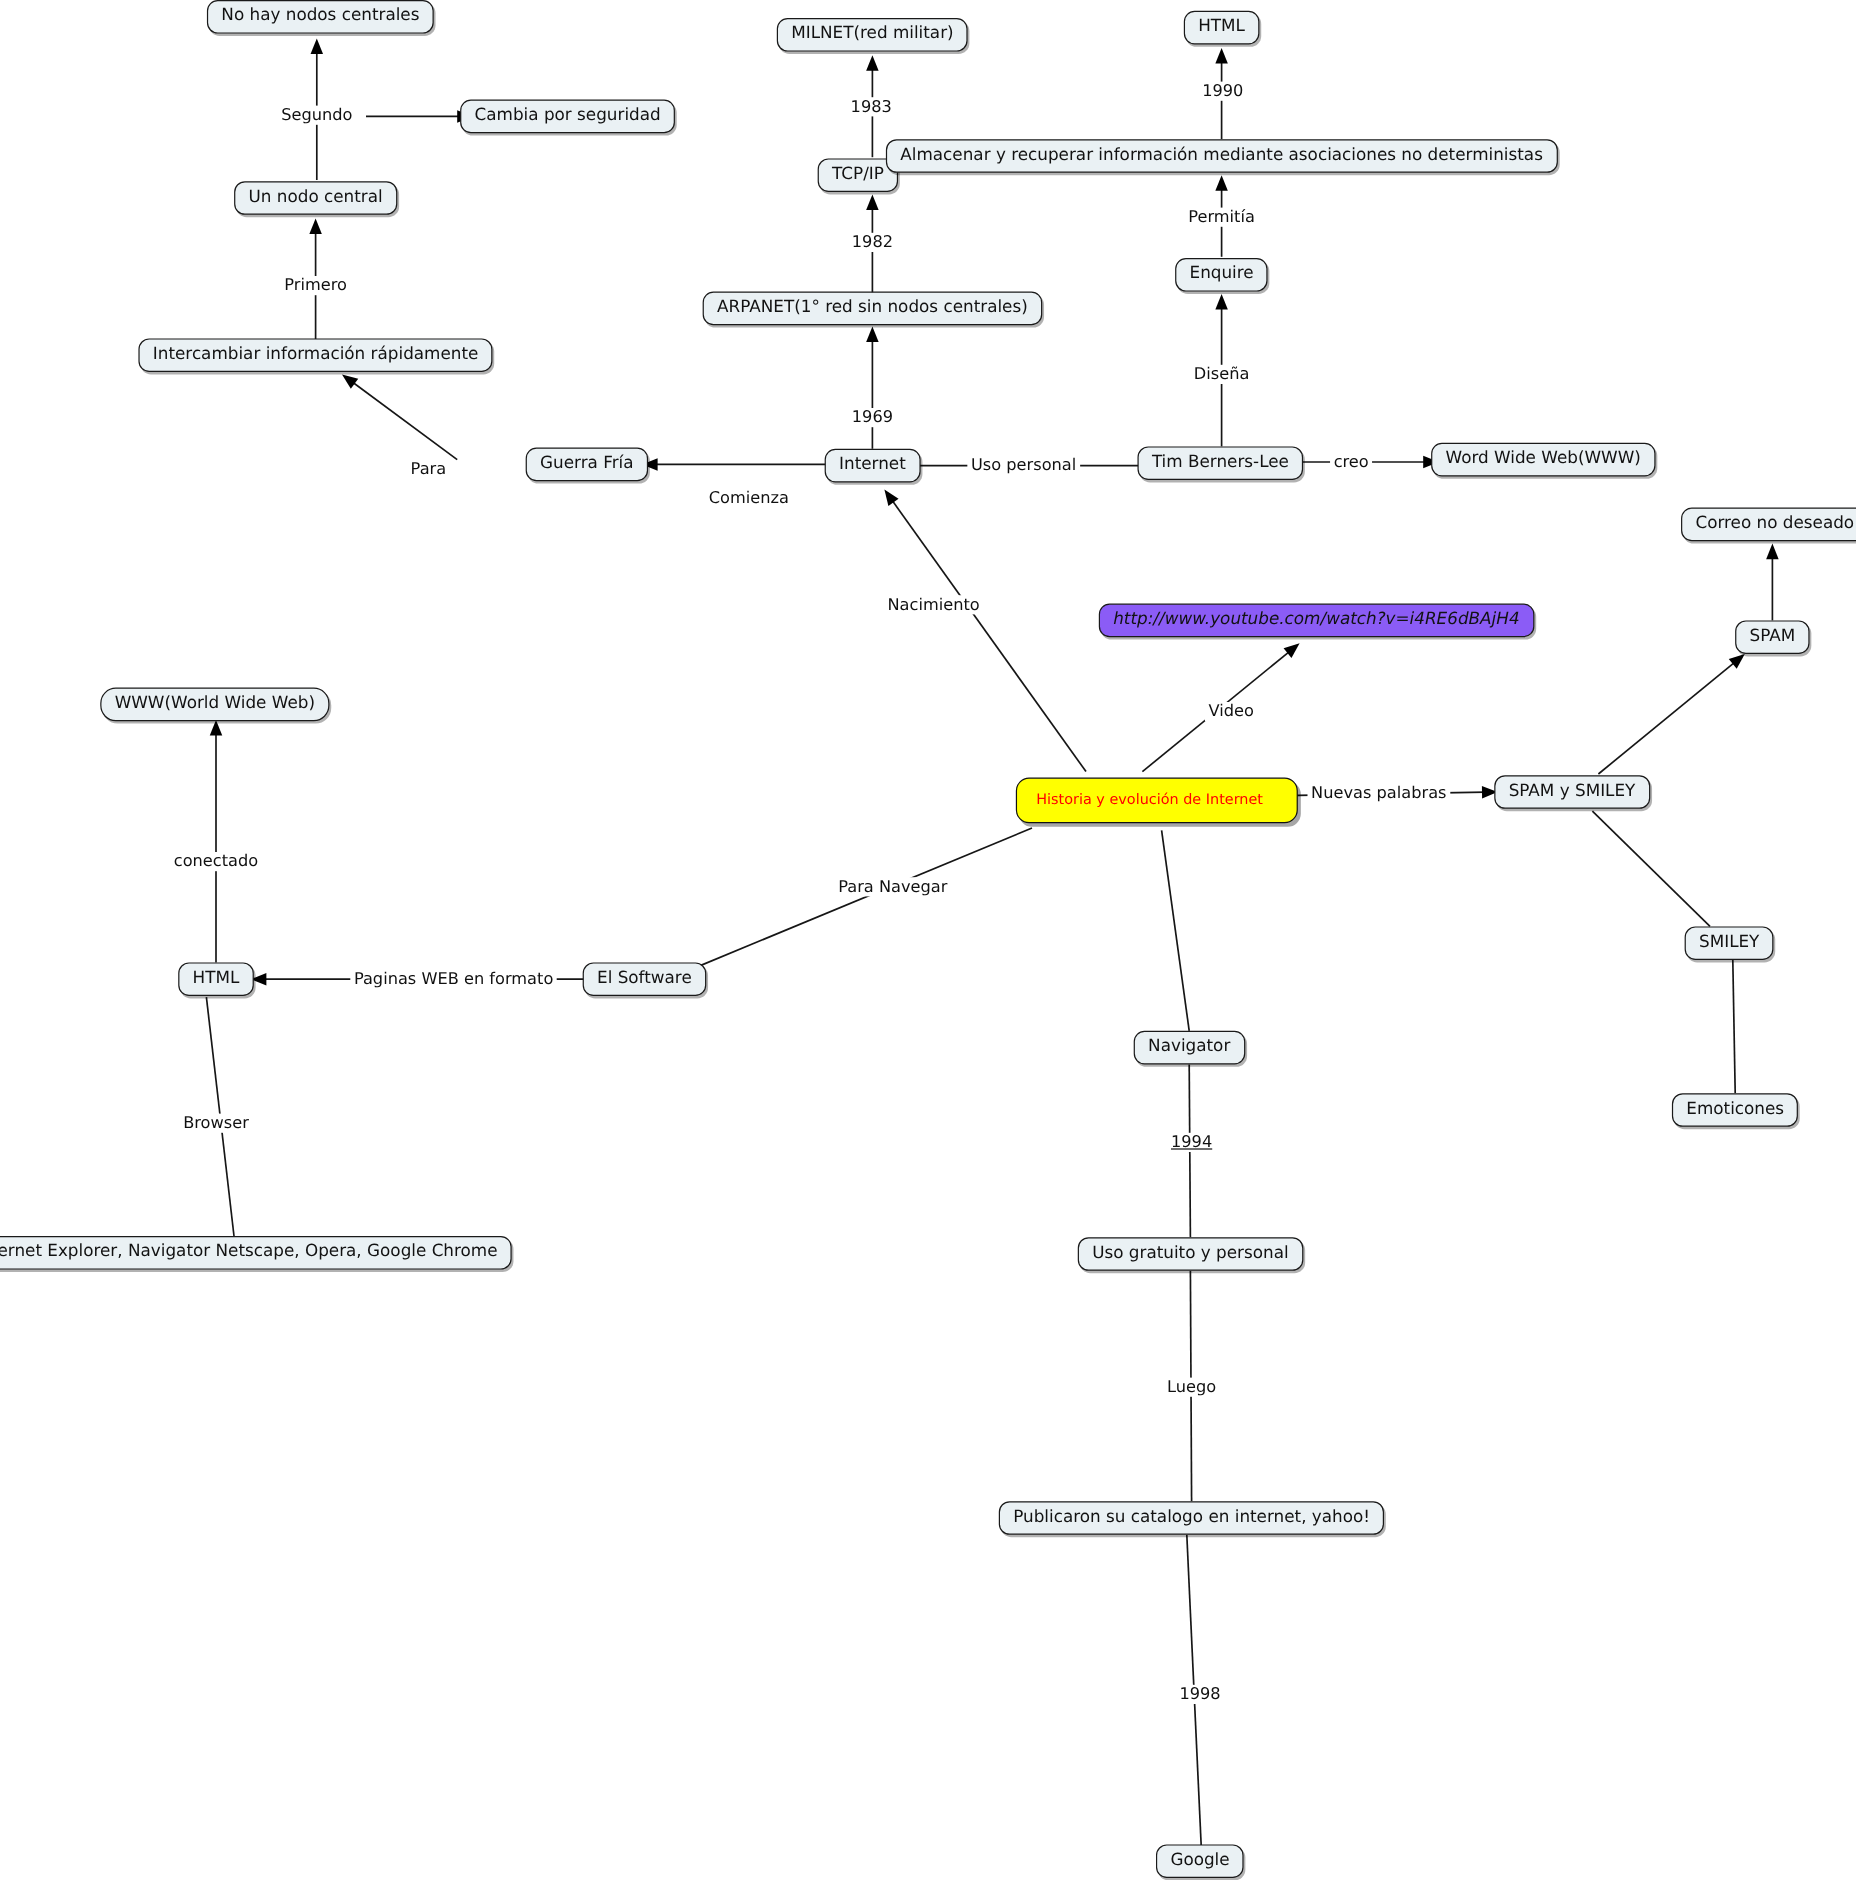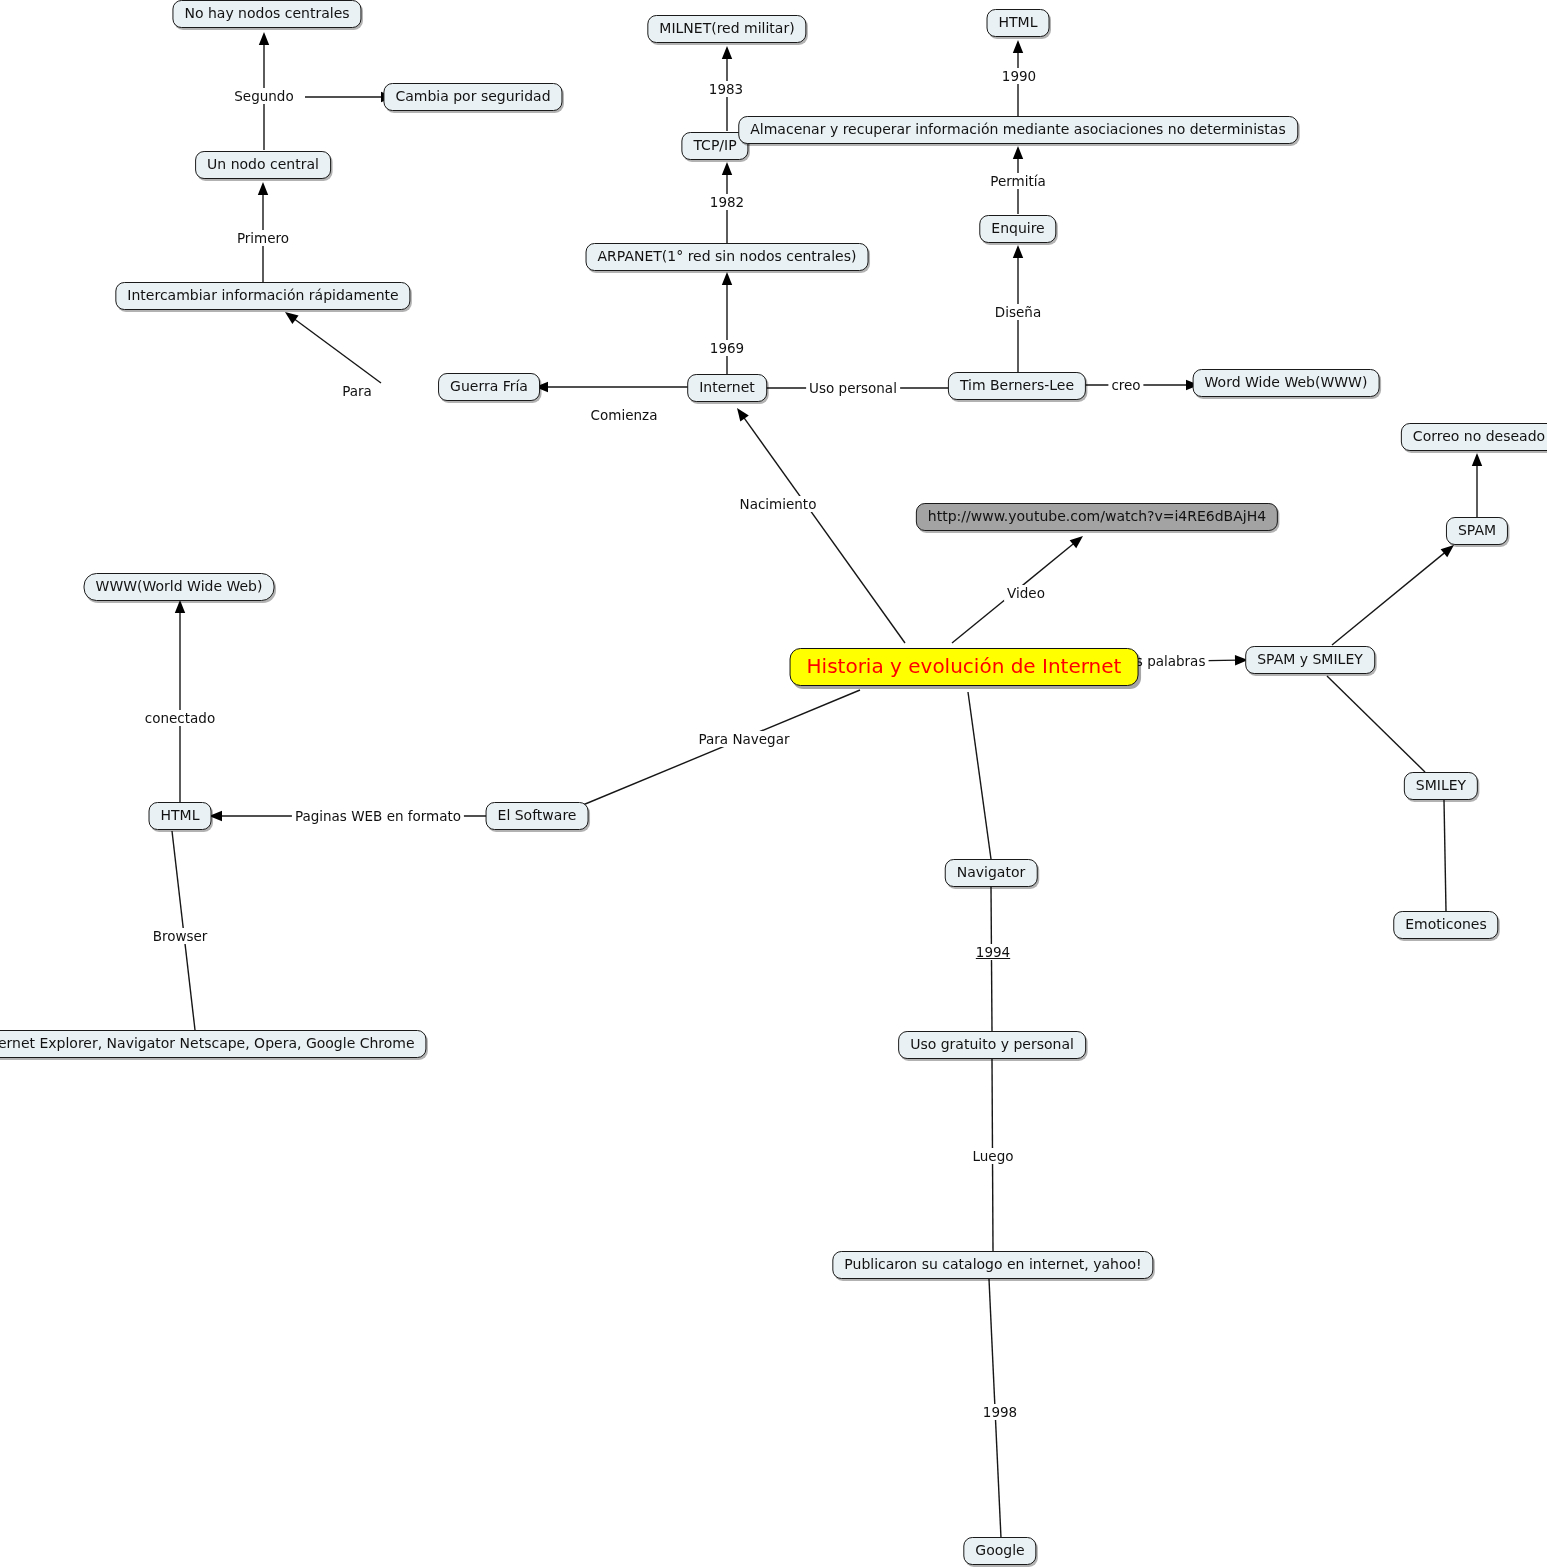--- a/index.html
+++ b/index.html
@@ -61,29 +61,30 @@
     line-height: 15px;
     color: #121212;
     background: #eaf1f4;
     border: 1.3px solid #1a1a1a;
     border-radius: 9px;
     padding: 5px 11px 6px 11px;
     box-shadow: 1.5px 2px 0 rgba(0,0,0,0.30);
     user-select: none;
   }
   .node.plain {
-    background: #a3a3a3;
+    background: #8b5cf6;
+    font-style: italic;
   }
   .node.root {
     background: #ffff00;
     color: #ff0000;
     border: 1.8px solid #111111;
     border-radius: 11px;
-    font-size: 20px;
-    padding: 10px 16px 11px 16px;
+    font-size: 12px;
+    padding: 10px 28px 11px 16px;
     box-shadow: 2.5px 3px 0 rgba(0,0,0,0.35);
   }
 </style>
 </head>
 <body>
 
 <div id="cmap-root">
   <svg id="cmap-svg" viewBox="0 0 1547 1567" preserveAspectRatio="none" aria-hidden="true">
       <g>
         <polyline points="264,150 264,42" class="edge-line"></polyline>

